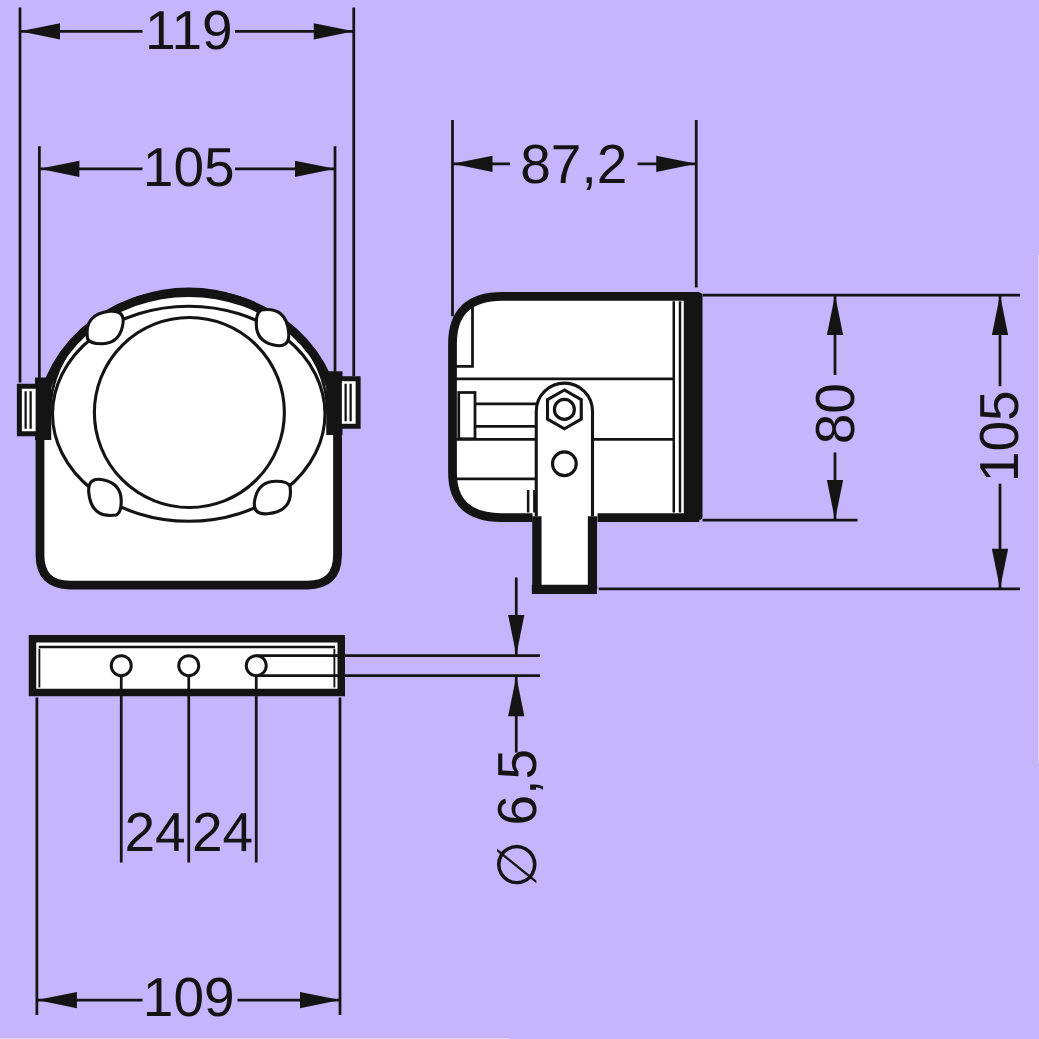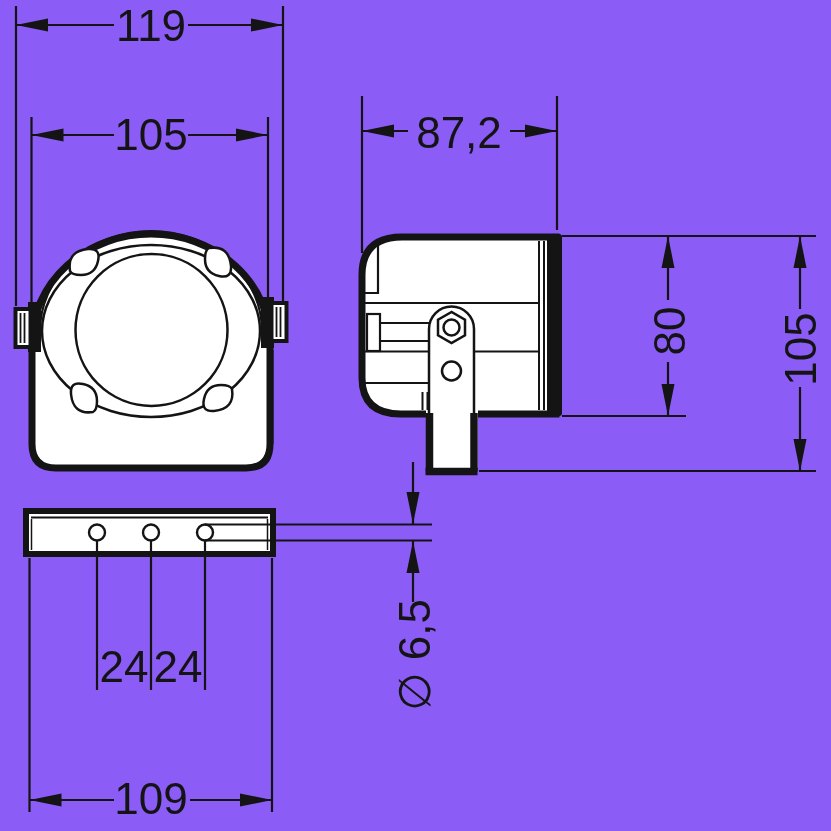--- a/index.html
+++ b/index.html
@@ -1,16 +1,16 @@
 <!DOCTYPE html>
 <html><head>
 <meta charset="utf-8">
 <style>
   html,body{margin:0;padding:0;background:#ffffff;}
-  .canvas{width:831px;height:831px;background:#8b5cf6;position:relative;overflow:hidden;}
+  .canvas{width:831px;height:831px;background:#c4b5fd;position:relative;overflow:hidden;}
   svg{display:block;}
   .dimtext{font-family:"Liberation Sans","DejaVu Sans",sans-serif;font-size:44px;fill:#141414;}
   .ln{stroke:#141414;fill:none;}
   .fillwhite{fill:#ffffff;}
 </style>
 </head>
 <body>
 
 <div class="canvas">
 <svg width="831" height="831" viewBox="0 0 831 831">

